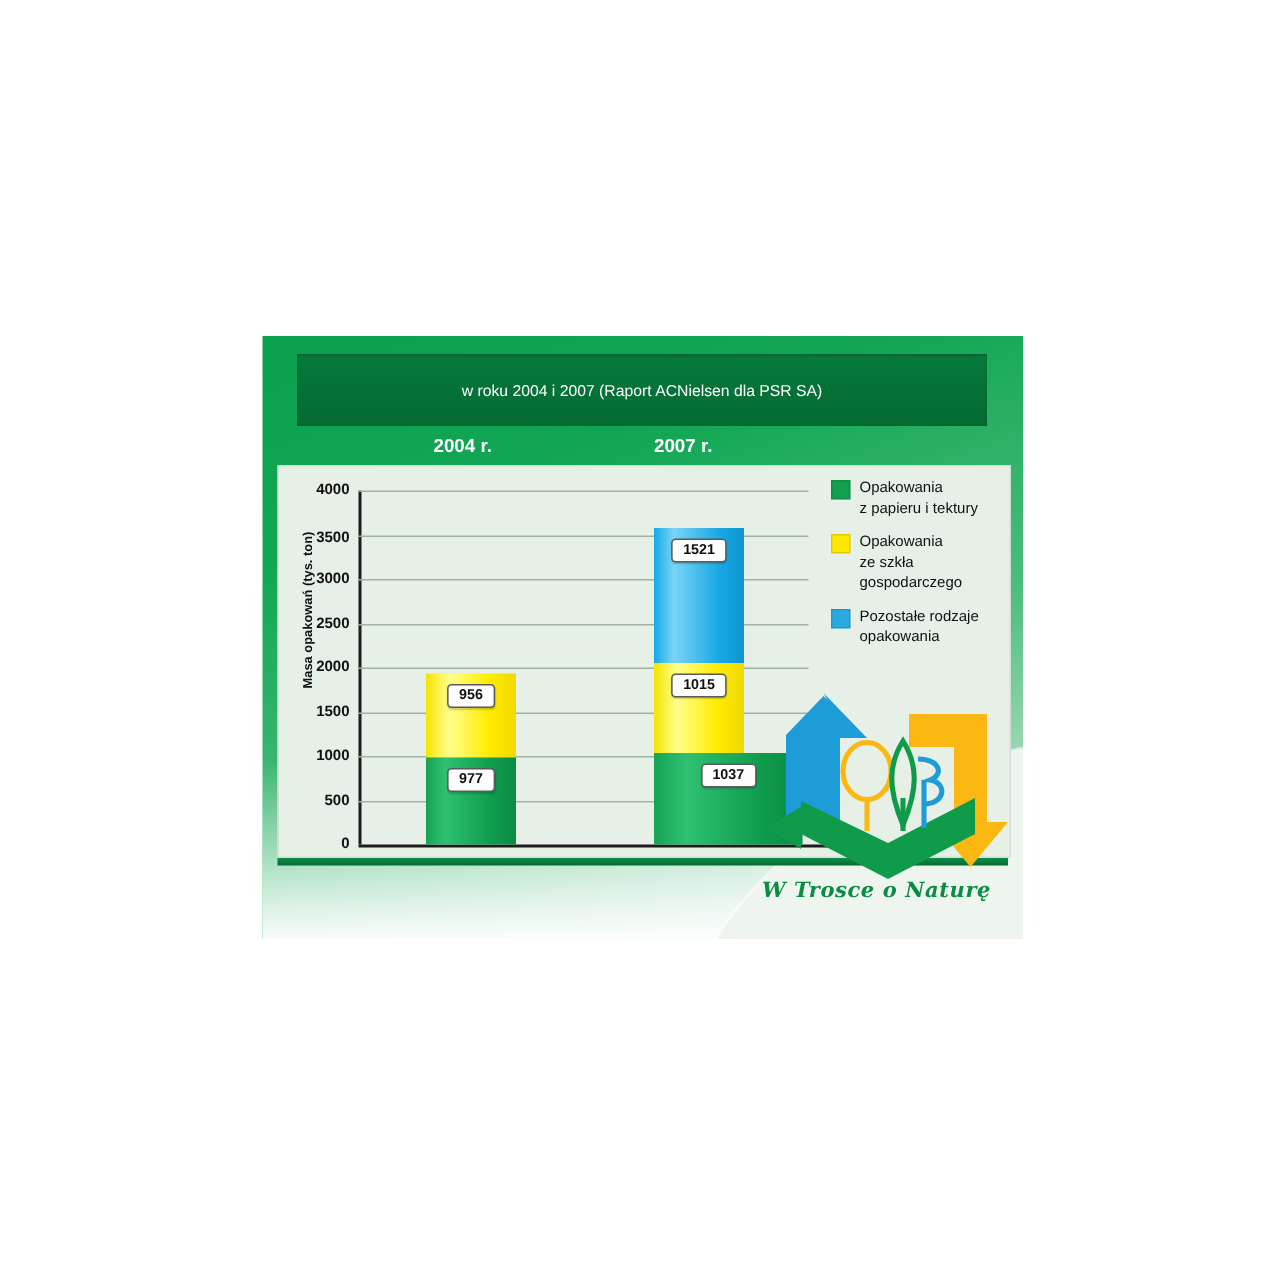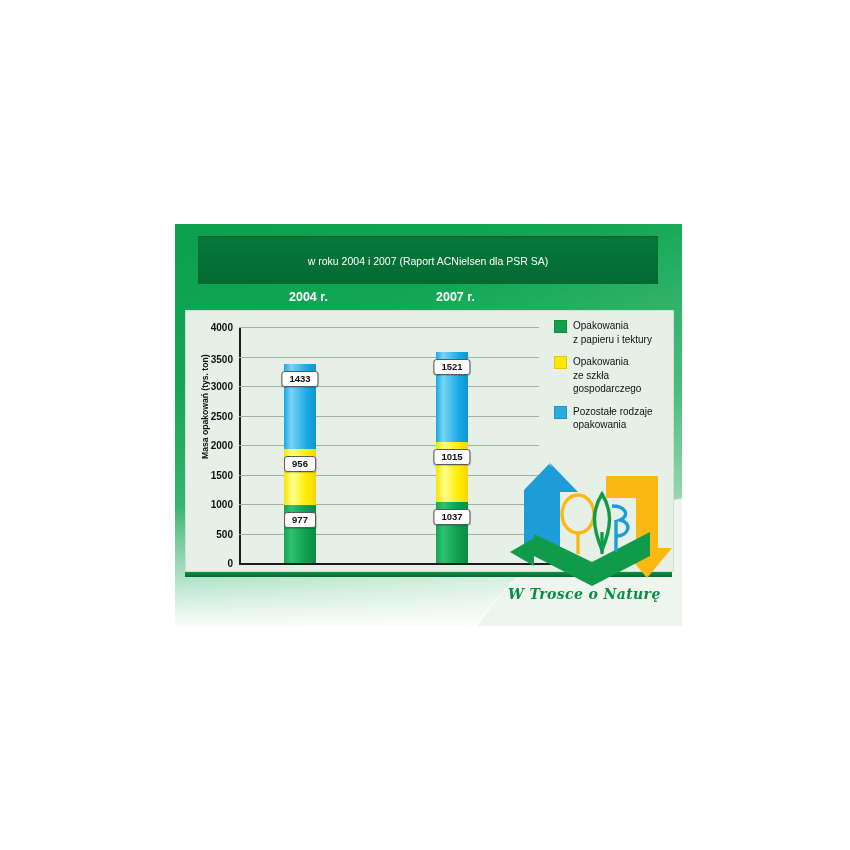--- a/index.html
+++ b/index.html
@@ -60,21 +60,21 @@
   .gridline{position:absolute;left:0;width:300px;height:1px;background:#9fb3a4;}
   .ytick{position:absolute;right:100%;margin-right:6px;transform:translateY(-50%);
          font-size:10px;font-weight:bold;color:#111;white-space:nowrap;}
 
   .ylabel{
     position:absolute;left:14px;top:148px;transform:rotate(-90deg);transform-origin:left top;
     font-size:8.6px;font-weight:bold;color:#111;white-space:nowrap;
   }
 
   
-  .bar{position:absolute;width:32px;bottom:0;}
+  .bar{position:absolute;width:60px;bottom:0;}
   .seg{position:relative;width:100%;}
   .seg-green{background:linear-gradient(to right,#17a355 0%,#2fc072 22%,#0f9c4d 72%,#0b8b44 100%);}
   .seg-yellow{background:linear-gradient(to right,#f5e400 0%,#ffff8c 26%,#ffec00 70%,#f2d800 100%);}
   .seg-blue{background:linear-gradient(to right,#16a9e8 0%,#7ad4f5 22%,#19a9e6 72%,#0f95cf 100%);}
   .vlabel{
     position:absolute;left:50%;transform:translateX(-50%);top:7px;
     background:#fdfdfd;border:1px solid #5a5a5a;border-radius:3px;
     font-size:9.5px;font-weight:bold;color:#101010;padding:1px 7px 1px;line-height:1.25;
     box-shadow:0 1px 1px rgba(0,0,0,.18);white-space:nowrap;
   }
@@ -134,38 +134,35 @@
             <div class="ytick" style="top: 59px;">3000</div>
             <div class="ytick" style="top: 88.5px; text-align: center;">2500</div>
             <div class="ytick" style="top: 118px;">2000</div>
             <div class="ytick" style="top: 147.5px;">1500</div>
             <div class="ytick" style="top: 177px;">1000</div>
             <div class="ytick" style="top: 206.5px;">500</div>
             <div class="ytick" style="top: 236px;">0</div>
           </div>
         <div id="bars">
             <div class="bar" style="left: 45px;">
-              <div class="seg seg-blue" style="height: 84.547px;">
-                <div class="vlabel">1433</div>
-              </div>
               <div class="seg seg-yellow" style="height: 56.404px;">
                 <div class="vlabel">956</div>
               </div>
               <div class="seg seg-green" style="height: 57.643px;">
                 <div class="vlabel">977</div>
               </div>
             </div>
             <div class="bar" style="left: 197px;">
               <div class="seg seg-blue" style="height: 89.739px;">
                 <div class="vlabel">1521</div>
               </div>
               <div class="seg seg-yellow" style="height: 59.885px;">
                 <div class="vlabel">1015</div>
               </div>
-              <div class="seg seg-green" style="height: 61.183px;">
+              <div class="seg seg-green" style="height: 61.183px; padding-left: 39px;">
                 <div class="vlabel">1037</div>
               </div>
             </div>
           </div>
       </div>
 
       <div class="legend" id="legend">
           <div class="legend-row">
             <span class="swatch" style="background: rgb(18, 160, 79);"></span>
             <span class="legend-text">Opakowania<br>z papieru i tektury</span>

